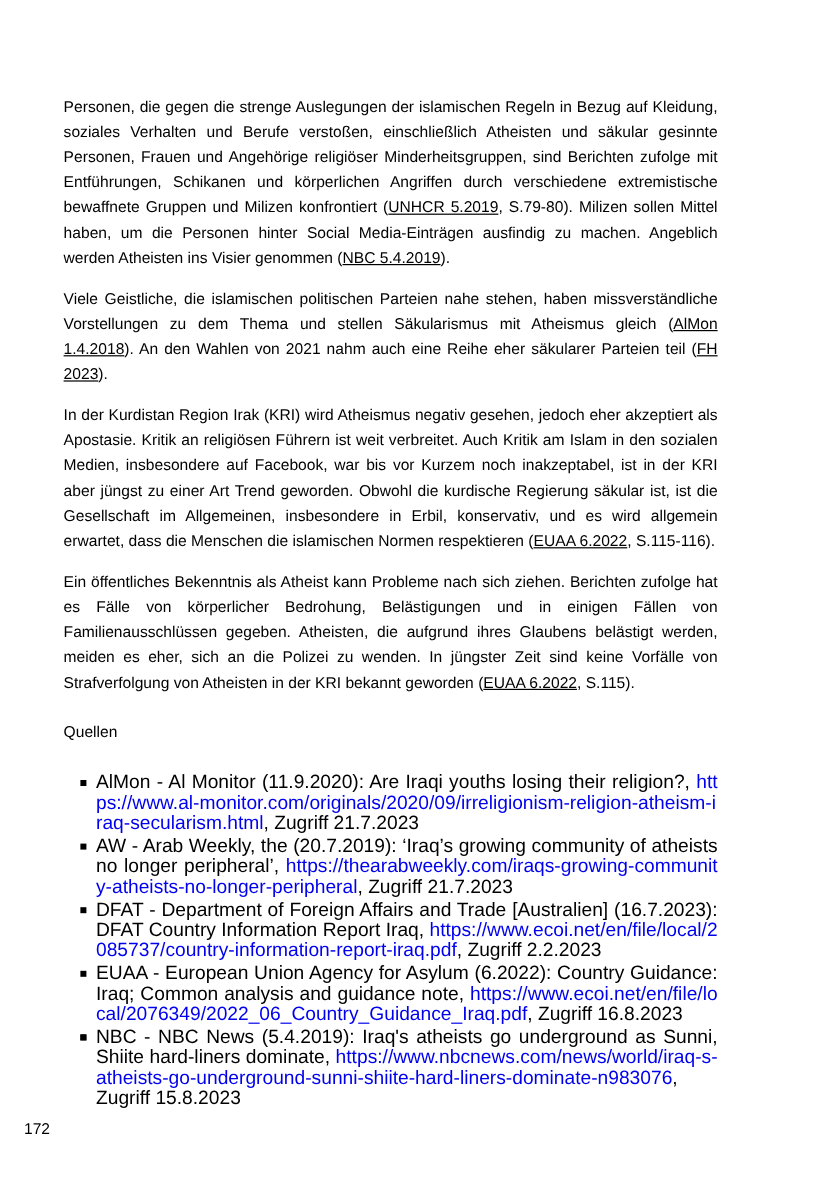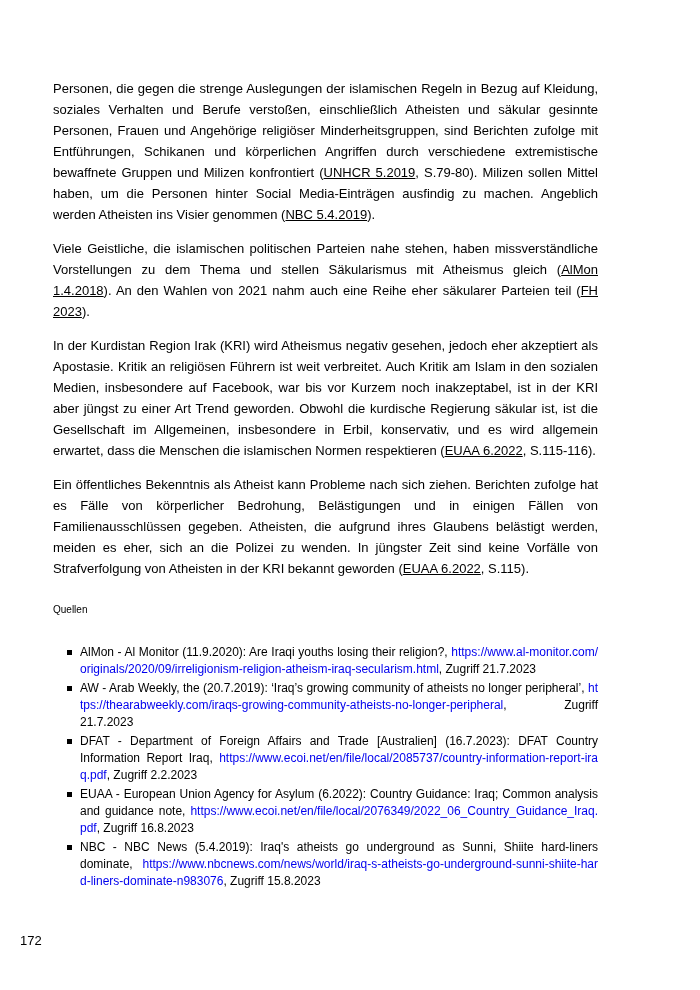--- a/index.html
+++ b/index.html
@@ -26,33 +26,33 @@
     text-align: justify;
   }
   .run { color: #000000; }
   .cite {
     color: #000000;
     text-decoration: underline;
     cursor: pointer;
   }
   .quellen {
     margin: 20px 0 24px 0;
-    font-size: 10px;
+    font-size: 13px;
     line-height: 21px;
   }
   ul.sources {
     list-style: none;
     margin: 0;
     padding: 0 0 0 14px;
   }
   ul.sources li {
     position: relative;
     margin: 0 0 2px 0;
     padding-left: 13px;
-    font-size: 12px;
+    font-size: 16px;
     line-height: 17px;
     text-align: justify;
   }
   .bullet {
     position: absolute;
     left: 0;
     top: 6px;
     width: 5px;
     height: 5px;
     background: #000000;

